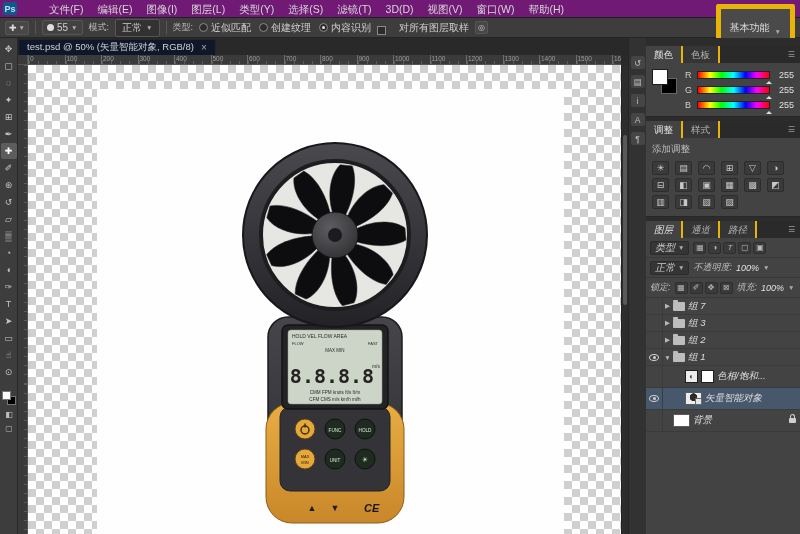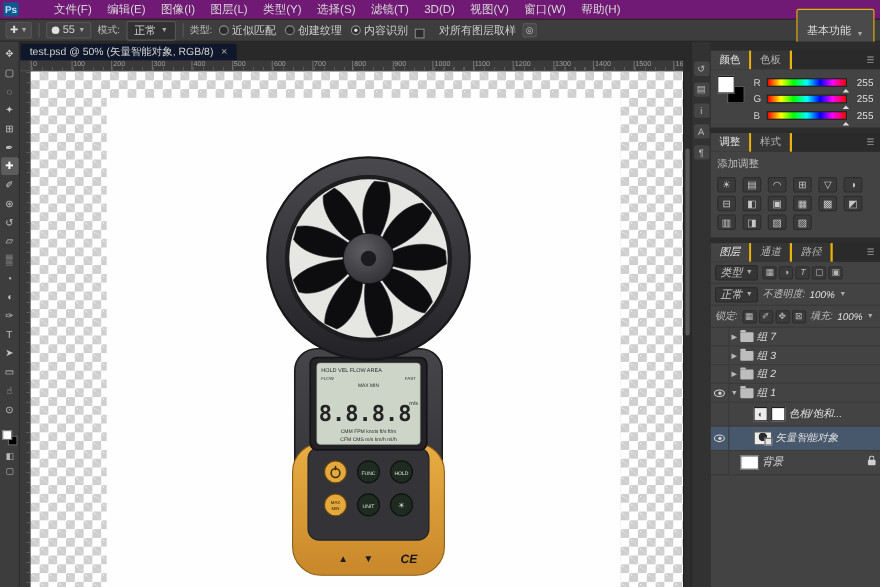--- a/index.html
+++ b/index.html
@@ -28,21 +28,21 @@
   .dropdown{display:flex;align-items:center;gap:4px;padding:1px 6px;border:1px solid #565656;
             border-radius:2px;background:#323232;min-width:44px;}
   .radio{display:flex;align-items:center;gap:3px;}
   .radio .dot{width:9px;height:9px;border-radius:50%;border:1px solid #8a8a8a;background:#2c2c2c;position:relative;flex:0 0 auto;}
   .radio.selected .dot::after{content:"";position:absolute;inset:2px;border-radius:50%;background:#e2e2e2;}
   .checkbox{width:9px;height:9px;border:1px solid #8a8a8a;background:#2c2c2c;flex:0 0 auto;}
   .check-wrap{display:flex;align-items:flex-end;gap:13px;}
   .pressure-icon{width:13px;height:13px;border:1px solid #565656;border-radius:2px;background:#474747;
                  color:#ccc;font-size:8px;display:flex;align-items:center;justify-content:center;}
   .workspace-btn{margin-left:auto;display:flex;align-items:flex-end;gap:5px;padding:12px 9px;
-                 border:1px solid #eab308;border-radius:2px;background:#4a4a4a;color:#ddd;}
+                 border:5px solid #eab308;border-radius:2px;background:#4a4a4a;color:#ddd;}
 
   
   .workarea{position:absolute;top:38px;left:0;right:0;bottom:0;background:#2a2a2a;}
   .toolcol{position:absolute;left:0;top:0;width:18px;bottom:0;background:#3d3d3d;
            border-right:1px solid #292929;display:flex;flex-direction:column;align-items:center;padding-top:3px;}
   .tool{width:16px;height:16px;display:flex;align-items:center;justify-content:center;
         font-size:9px;color:#c4c4c4;border-radius:2px;margin-bottom:1px;flex:0 0 auto;}
   .tool.active{background:#5d5d5d;color:#fff;}
   .tool-swatches{margin-top:5px;position:relative;width:14px;height:14px;flex:0 0 auto;}
   .fg-swatch{position:absolute;left:0;top:0;width:9px;height:9px;background:#ffffff;border:1px solid #777;z-index:2;}

